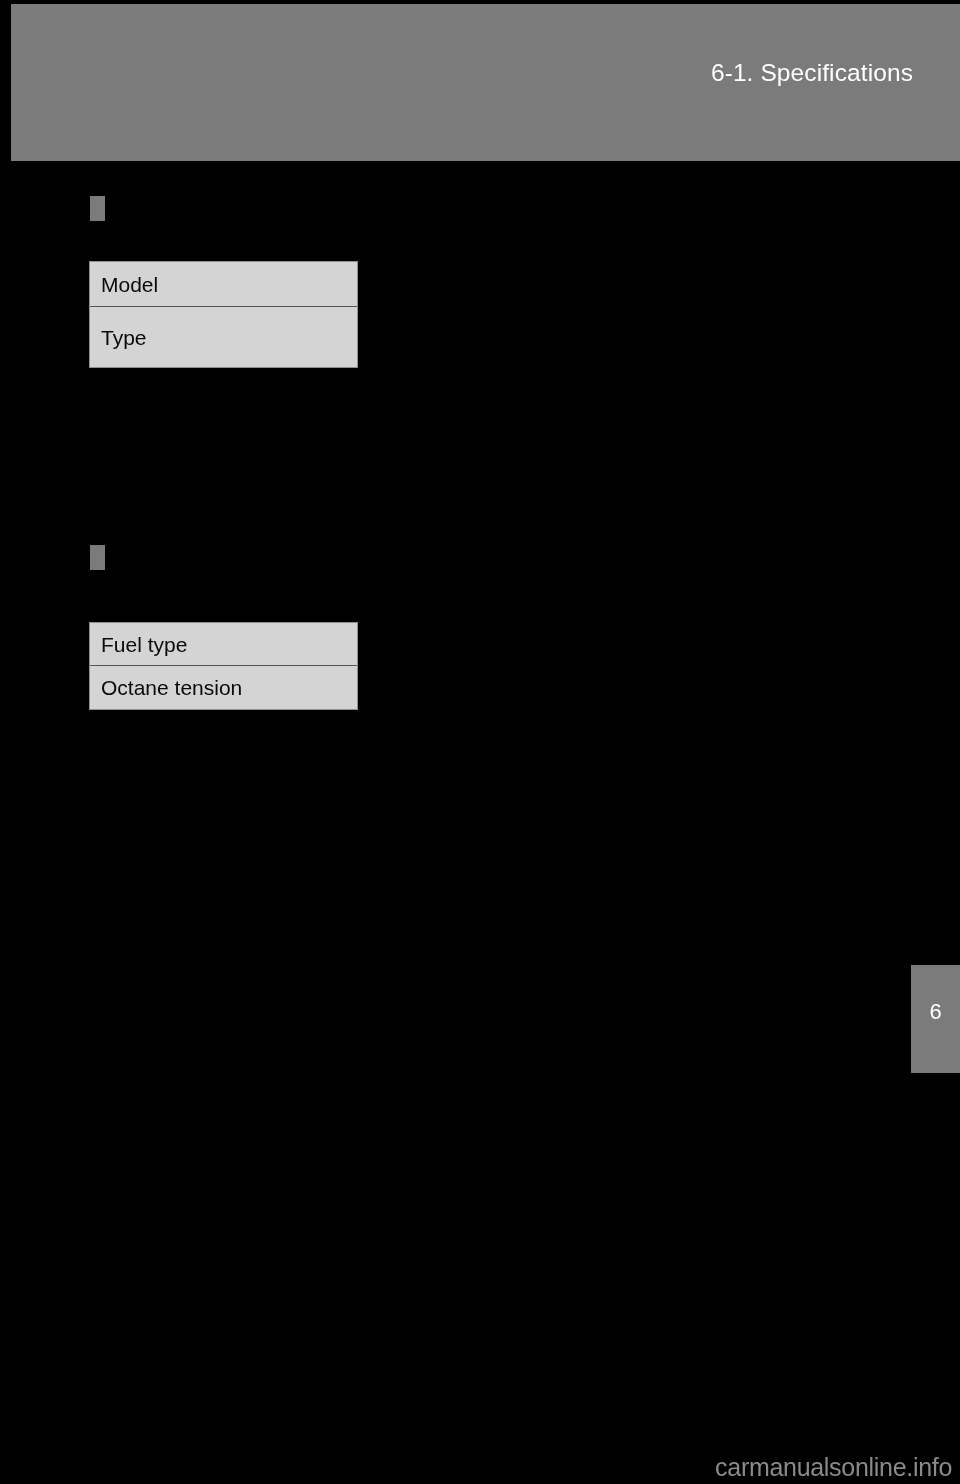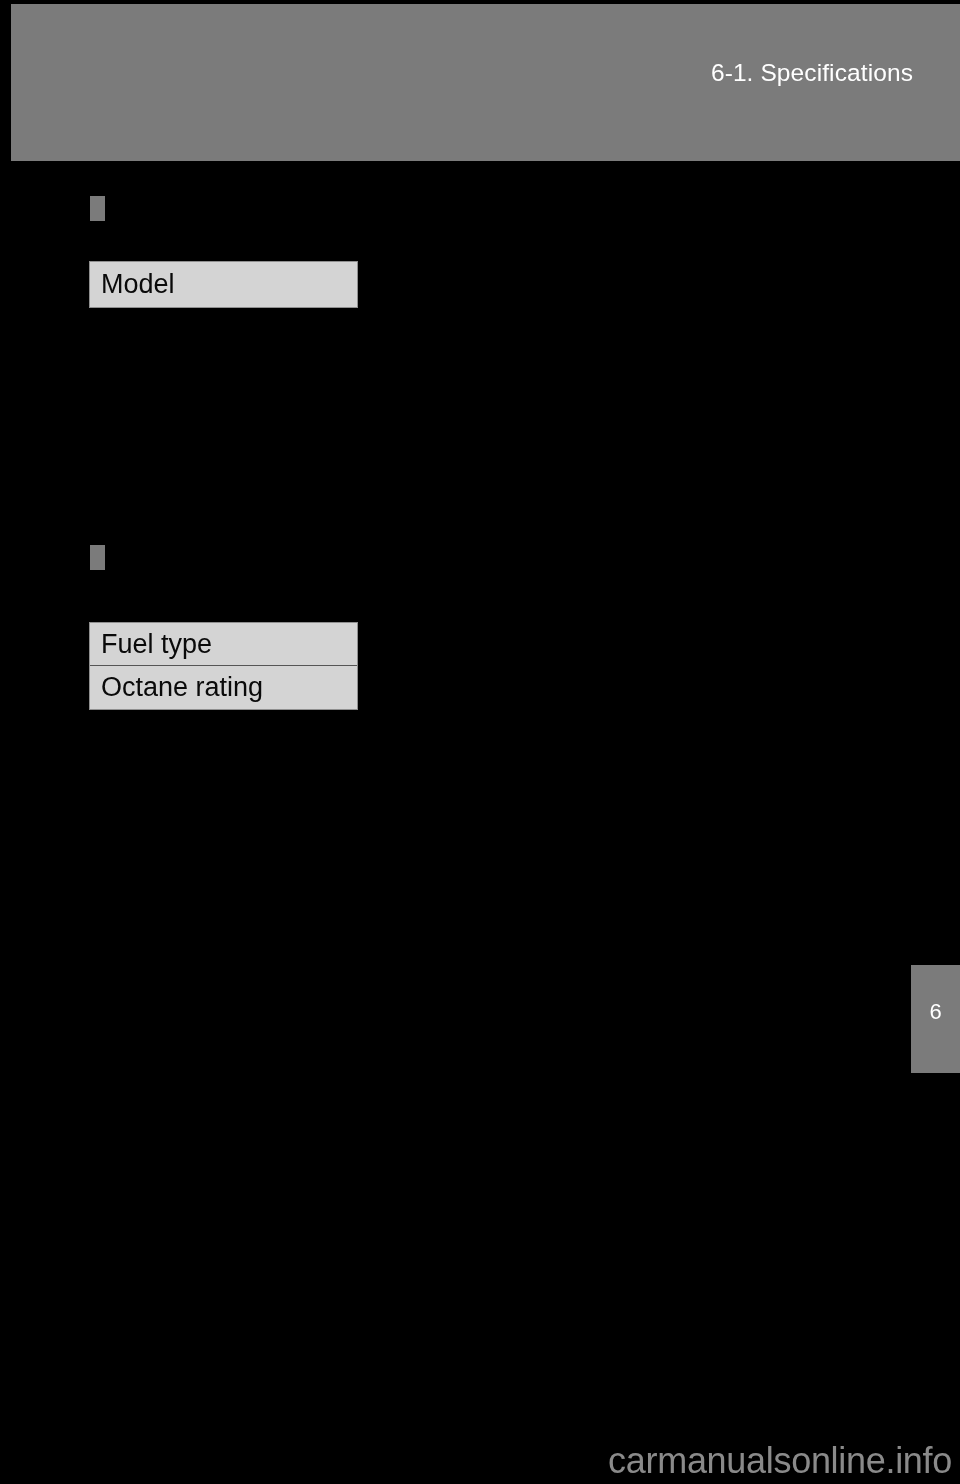--- a/index.html
+++ b/index.html
@@ -68,21 +68,21 @@
     align-items: center;
   }
 
   .spec-row:last-child {
     border-bottom: none;
   }
 
   .spec-label {
     padding-left: 11px;
     padding-right: 8px;
-    font-size: 27px;
+    font-size: 21px;
     color: #0a0a0a;
     line-height: 27px;
     white-space: pre-line;
   }
 
   
   .h-45 { height: 45px; }
   .h-60 { height: 60px; }
   .h-42 { height: 42px; }
   .h-41 { height: 41px; }
@@ -107,21 +107,21 @@
     text-align: center;
     font-size: 22px;
     color: #ffffff;
   }
 
   
   .watermark {
     position: absolute;
     right: 8px;
     bottom: 2px;
-    font-size: 36px;
+    font-size: 25px;
     color: #8a8a8a;
     letter-spacing: -0.3px;
     white-space: nowrap;
   }
 </style>
 </head>
 <body>
 
 <div id="page">
 
@@ -130,35 +130,38 @@
   </div>
 
   <div class="section-marker" style="left:90px; top:196px;"></div>
 
   <div class="spec-table" style="top:261px;">
 
     <div class="spec-row h-45">
       <span class="spec-label">Model</span>
     </div>
 
+    <div class="spec-row h-60">
+      <span class="spec-label">Type</span>
+    </div>
 
 
 
   </div>
 
   <div class="section-marker" style="left:90px; top:545px;"></div>
 
   <div class="spec-table" style="top:610px;margin-top:12px;">
 
     <div class="spec-row h-43">
       <span class="spec-label">Fuel type</span>
     </div>
 
     <div class="spec-row h-43">
-      <span class="spec-label">Octane rating</span>
+      <span class="spec-label">Octane tension</span>
     </div>
 
   </div>
 
   <div class="chapter-tab">
     <div class="chapter-tab-number">6</div>
   </div>
 
   <div class="watermark">carmanualsonline.info</div>
 

